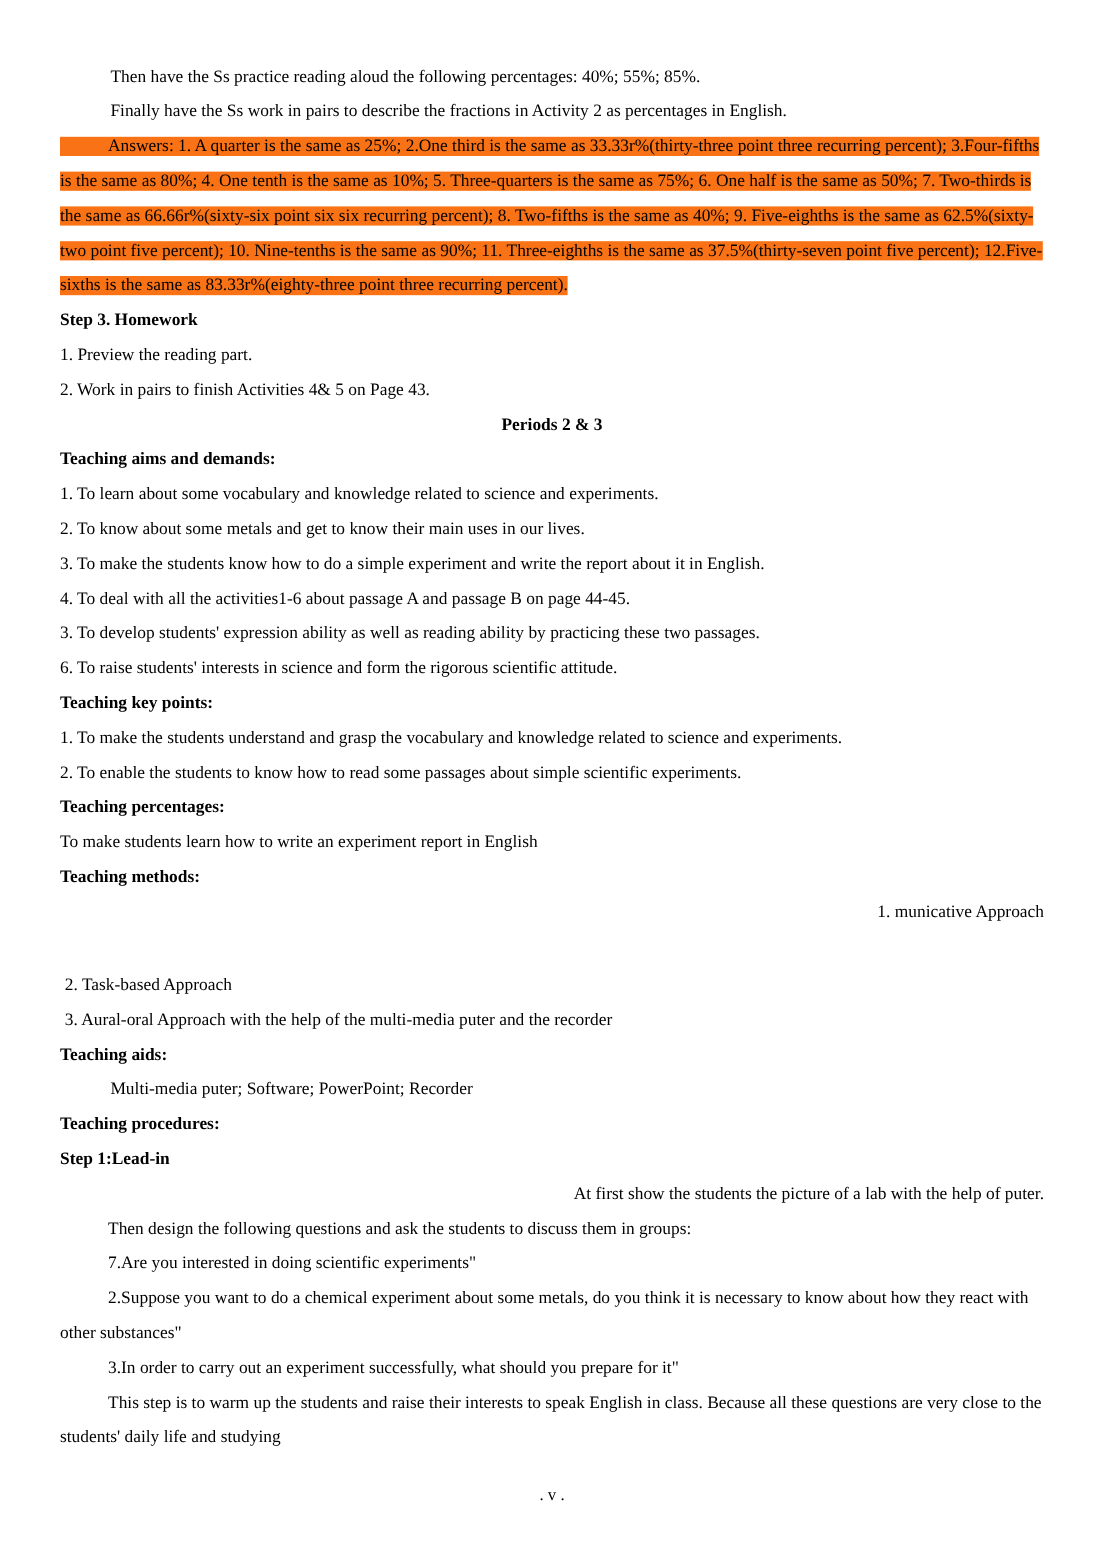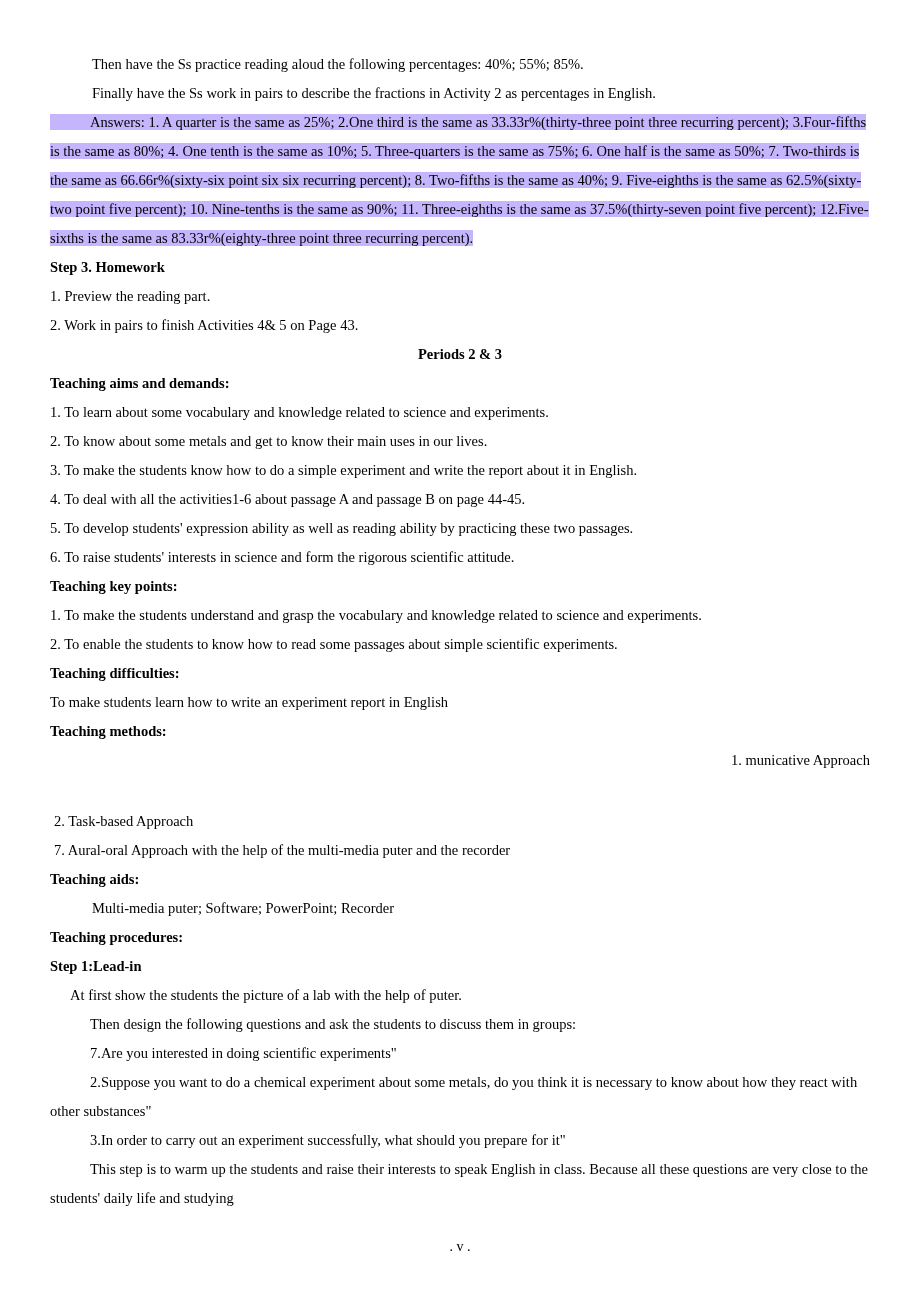--- a/index.html
+++ b/index.html
@@ -9,21 +9,21 @@
     font-size: 14.5px;
     line-height: 2.0;
     color: #000;
     width: 920px;
     box-sizing: border-box;
     background: #fff;
   }
   .indent-1 { margin-left: 42px; }
   .indent-2 { margin-left: 40px; }
   .bold { font-weight: bold; }
-  .highlight { background-color: #c4b5fd; }
+  .highlight { background-color: #f97316; }
   .center { text-align: center; font-family: Liberation Serif, serif; }
   .footer { text-align: center; margin-top: 20px; font-size: 14px; }
   p { margin: 0; }
 </style>
 </head>
 <body>
 
 <p class="indent-1">Then have the Ss practice reading aloud the following percentages: 40%; 55%; 85%.</p>
 <p class="indent-1">Finally have the Ss work in pairs to describe the fractions in Activity 2 as percentages in English.</p>
 <p><span class="highlight" style="padding-left:40px;">Answers: 1. A quarter is the same as 25%; 2.One third is the same as 33.33r%(thirty-three point three recurring percent); 3.Four-fifths is the same as 80%; 4. One tenth is the same as 10%; 5. Three-quarters is the same as 75%; 6. One half is the same as 50%; 7. Two-thirds is the same as 66.66r%(sixty-six point six six recurring percent); 8. Two-fifths is the same as 40%; 9. Five-eighths is the same as 62.5%(sixty-two point five percent); 10. Nine-tenths is the same as 90%; 11. Three-eighths is the same as 37.5%(thirty-seven point five percent); 12.Five-sixths is the same as 83.33r%(eighty-three point three recurring percent).</span></p>
@@ -32,40 +32,40 @@
 <p>1.    Preview the reading part.</p>
 <p>2.    Work in pairs to finish Activities 4&amp; 5 on Page 43.</p>
 
 <p class="bold center">Periods 2 &amp; 3</p>
 
 <p class="bold">Teaching aims and demands:</p>
 <p>1. To learn about some vocabulary and knowledge related to science and experiments.</p>
 <p>2. To know about some metals and get to know their main uses in our lives.</p>
 <p>3. To make the students know how to do a simple experiment and write the report about it in English.</p>
 <p>4. To deal with all the activities1-6 about passage A and passage B on page 44-45.</p>
-<p>5. To develop students'  expression ability as well as reading ability by practicing these two passages.</p>
+<p>3. To develop students'  expression ability as well as reading ability by practicing these two passages.</p>
 <p>6. To raise students'  interests in science and form the rigorous scientific attitude.</p>
 
 <p class="bold">Teaching key points:</p>
 <p>1. To make the students understand and grasp the vocabulary and knowledge related to science and experiments.</p>
 <p>2. To enable the students to know how to read some passages about simple scientific experiments.</p>
 
-<p class="bold">Teaching difficulties:</p>
+<p class="bold">Teaching percentages:</p>
 <p>To make students learn how to write an experiment report in English</p>
 
 <p class="bold">Teaching methods:</p>
 <p style="margin-left:4px;text-align:right;">1.  municative Approach</p>
 <p style="margin-left:4px;margin-top:32px;">2.  Task-based Approach</p>
-<p style="margin-left:4px;">7.  Aural-oral Approach with the help of the multi-media puter and the recorder</p>
+<p style="margin-left:4px;">3.  Aural-oral Approach with the help of the multi-media puter and the recorder</p>
 
 <p class="bold">Teaching aids:</p>
 <p class="indent-1">Multi-media puter; Software; PowerPoint; Recorder</p>
 
 <p class="bold">Teaching procedures:</p>
 <p class="bold">Step 1:Lead-in</p>
-<p style="margin-left:20px;">At first show the students the picture of a lab with the help of puter.</p>
+<p style="margin-left:20px;text-align:right;">At first show the students the picture of a lab with the help of puter.</p>
 <p class="indent-2">Then design the following questions and ask the students to discuss them in groups:</p>
 <p class="indent-2">7.Are you interested in doing scientific experiments"</p>
 <p style="text-indent:40px;">2.Suppose you want to do a chemical experiment about some metals, do you think it is necessary to know about how they react with other substances"</p>
 <p class="indent-2">3.In order to carry out an experiment successfully, what should you prepare for it"</p>
 <p style="text-indent:40px;">This step is to warm up the students and raise their interests to speak English in class. Because all these questions are very close to the students'  daily life and studying</p>
 
 <p class="footer">.                                            v                                                 .</p>
 
 </body></html>

